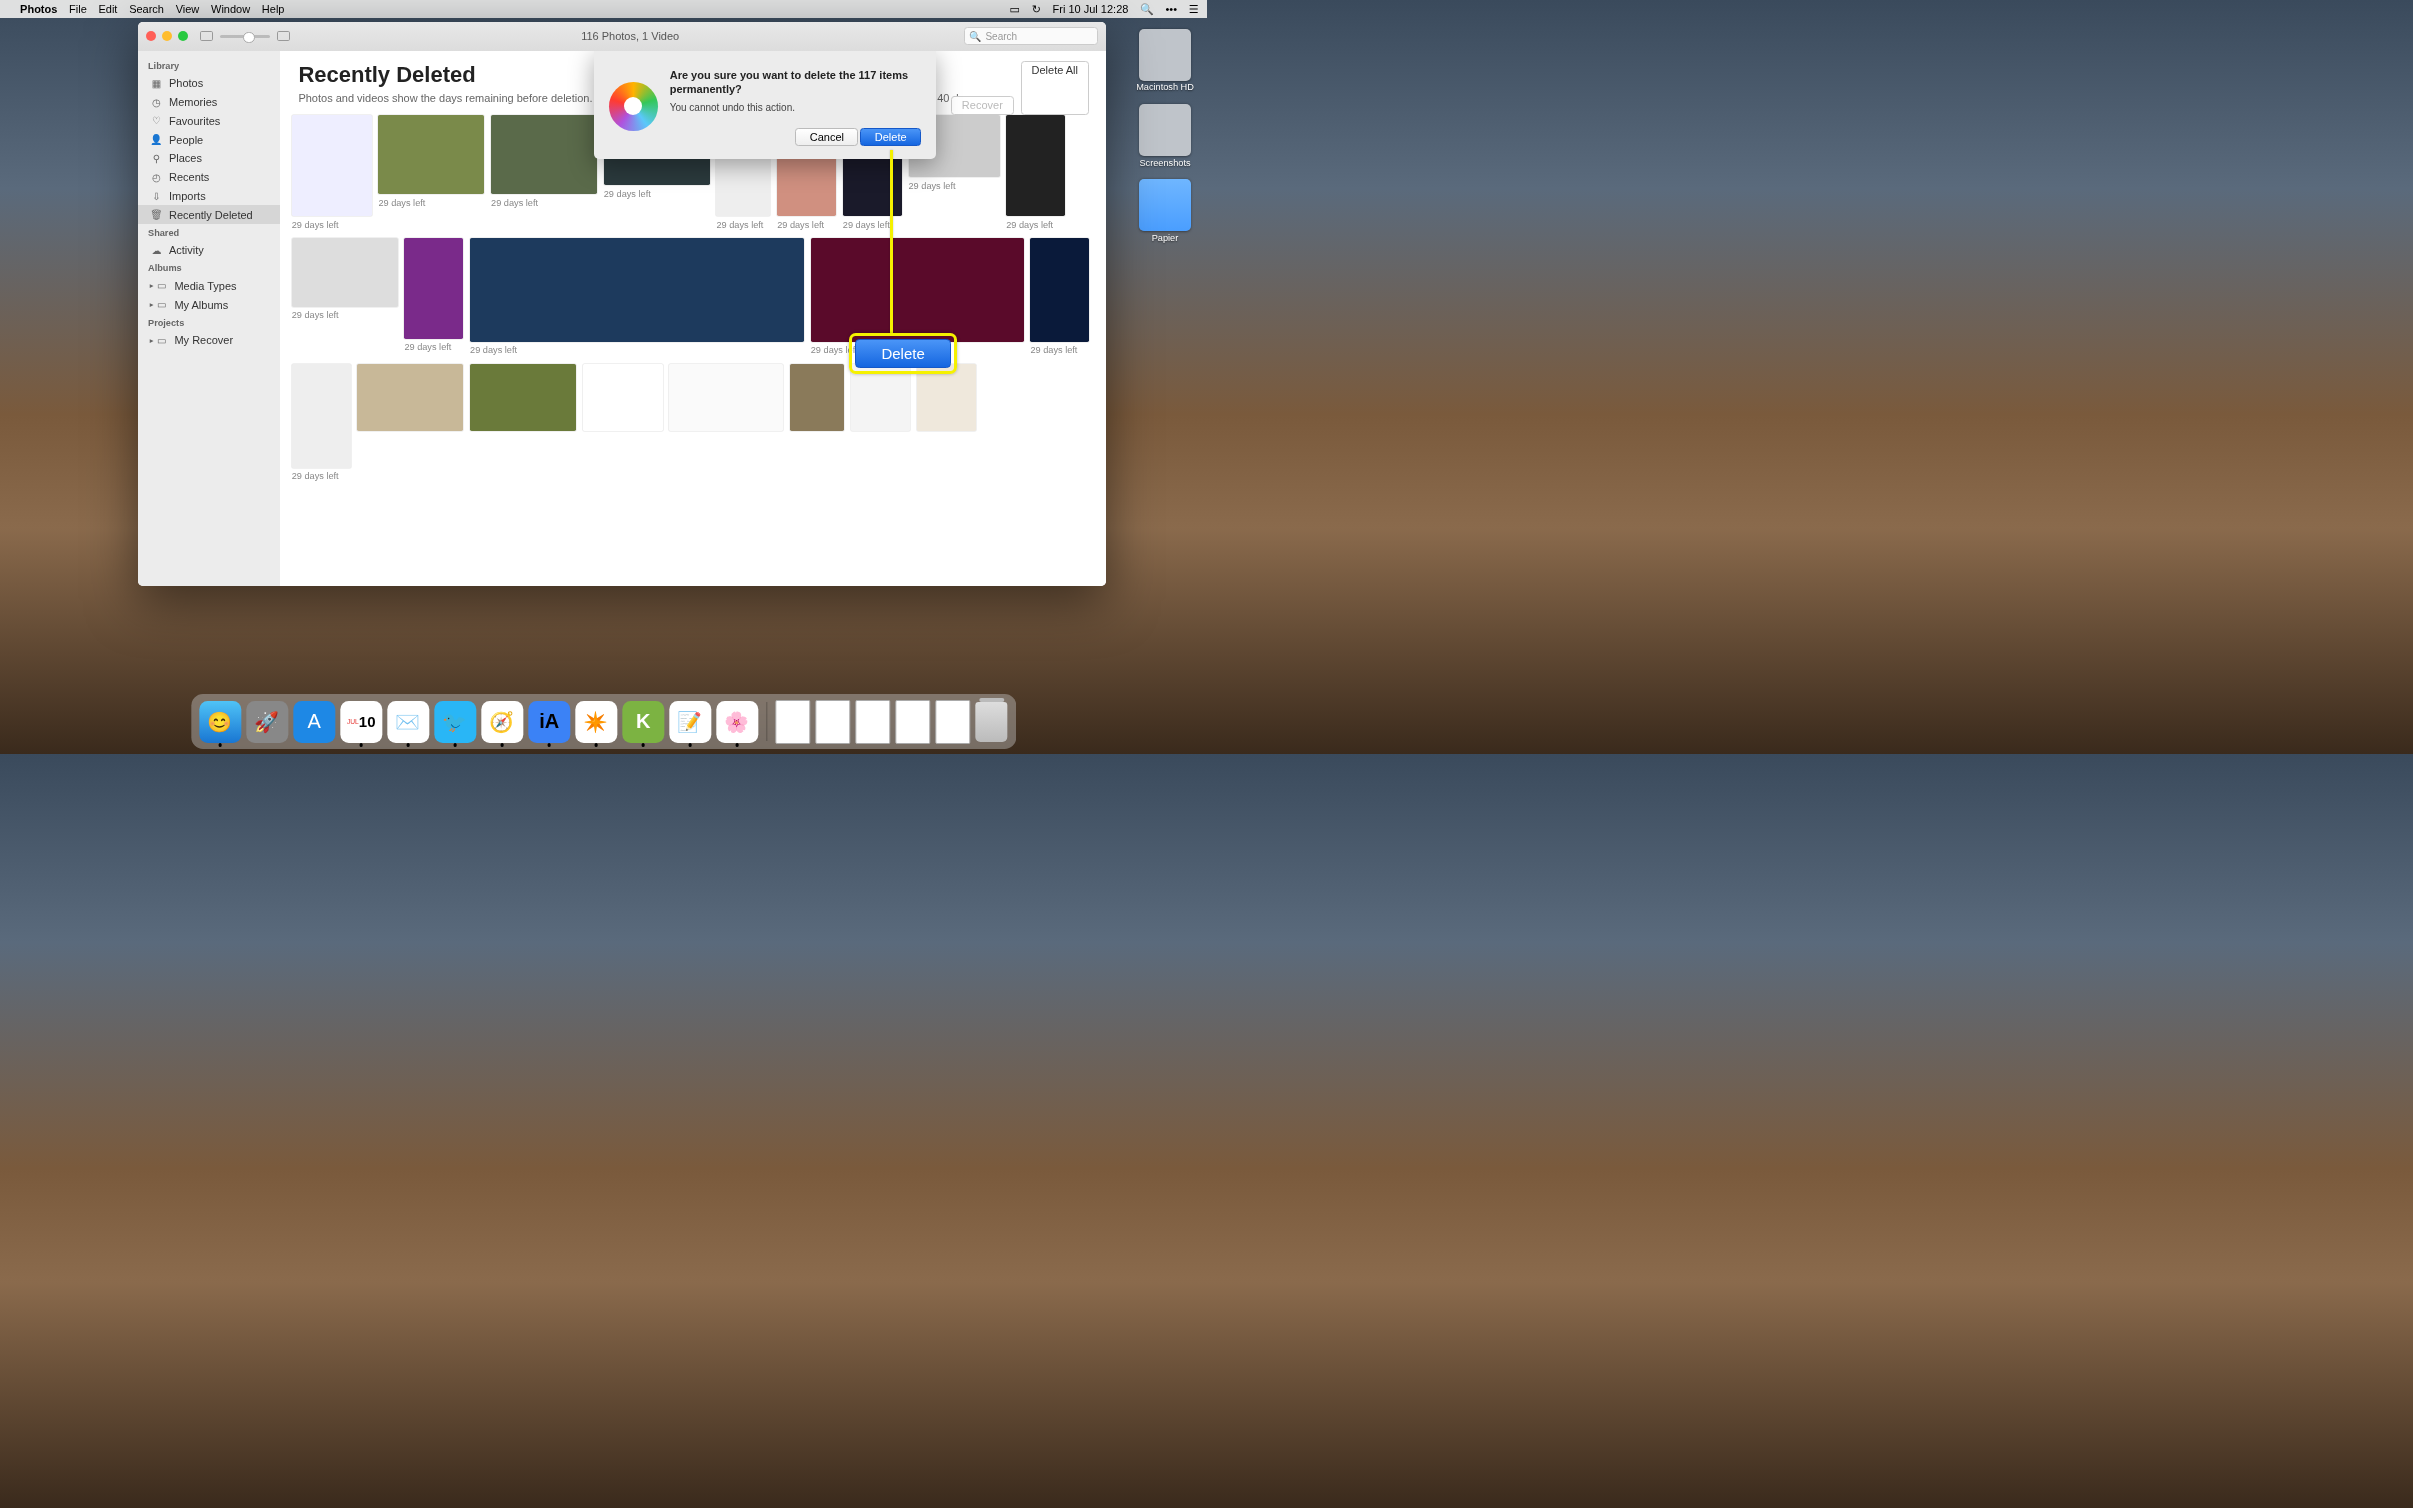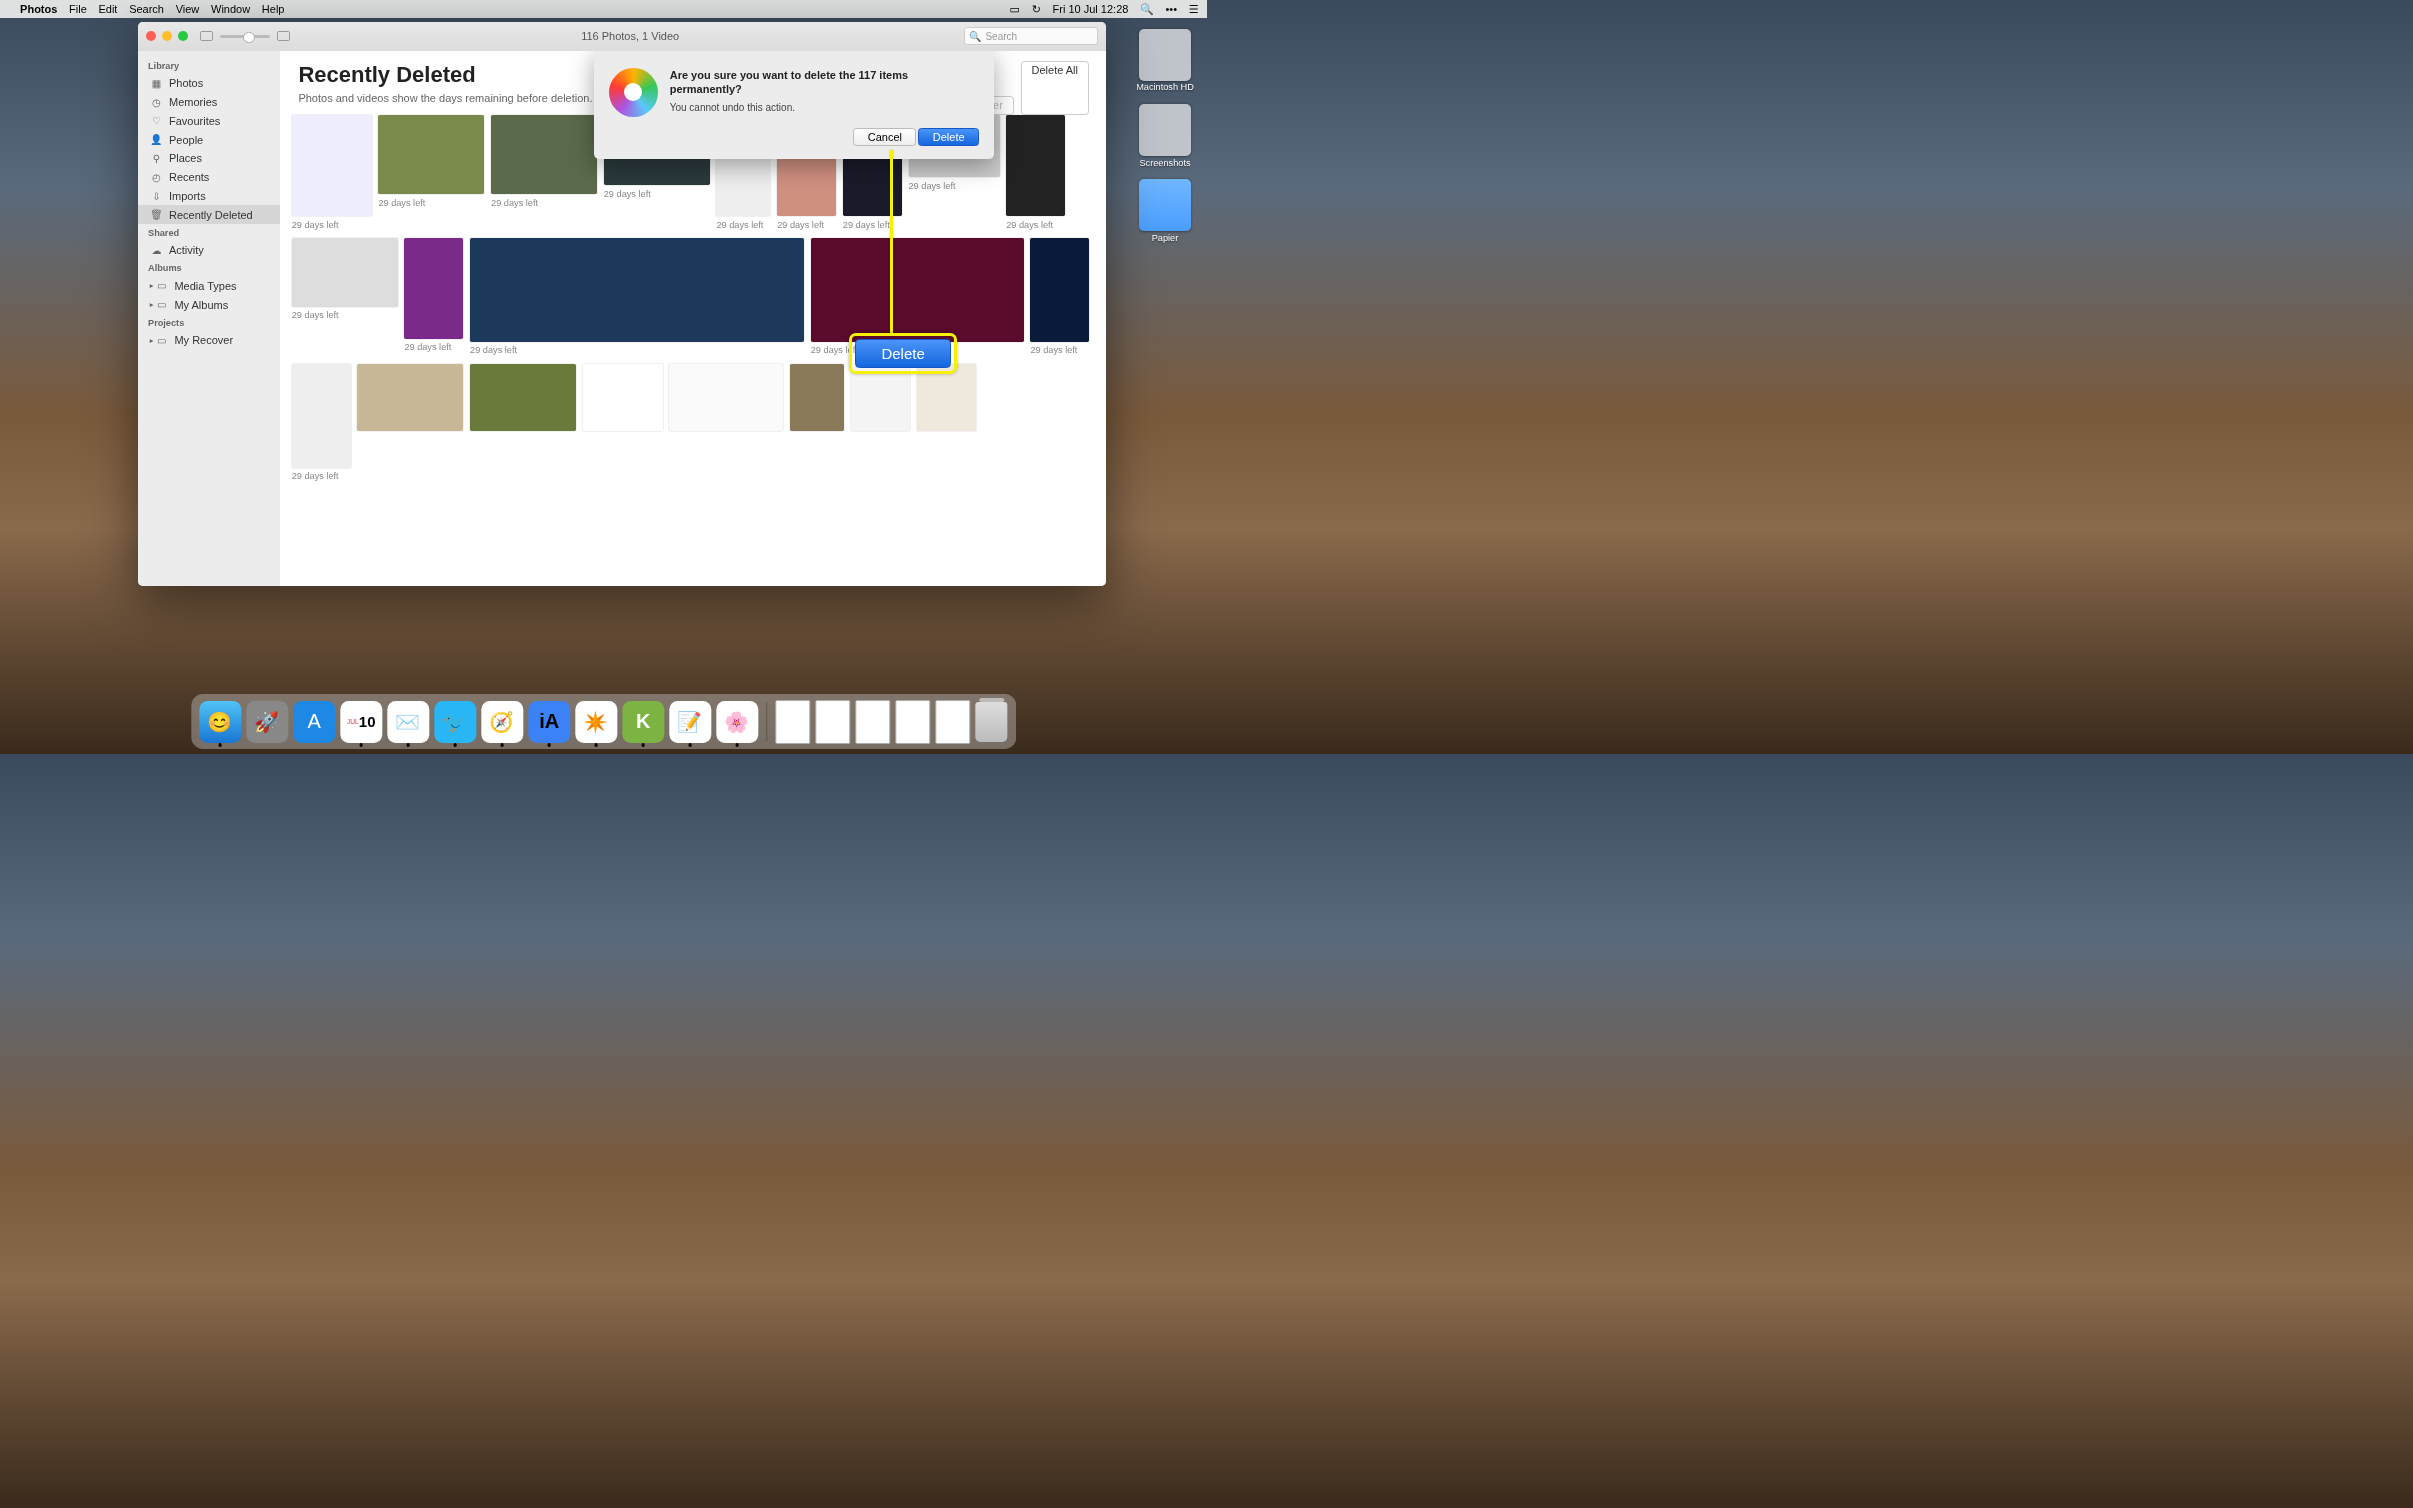--- a/index.html
+++ b/index.html
@@ -47,21 +47,21 @@
 .main-actions { position:absolute; right:17px; top:10px; display:flex; gap:6.7px; }
 .btn { padding:2.5px 10px; font-size:11px; background:#fff; border:0.8px solid #ccc; border-radius:3.4px; color:#333; }
 .btn.dis { color:#bbb;margin-top:35px; }
 
 .thumbs { padding:5px 11.7px; display:flex; flex-wrap:wrap; gap:8.4px 6.7px; align-content:flex-start; }
 .thumb { display:flex; flex-direction:column; align-items:flex-start; }
 .thumb .img { background:#999; border-radius:1.7px; box-shadow:0 0 0 0.8px rgba(0,0,0,.08); }
 .thumb .cap { font-size:9.2px; color:#888; margin-top:3.4px; }
 
 
-.sheet { position:absolute; left:314px; top:0; width:400px; background:#ececec; border-radius:0 0 5px 5px; box-shadow:0 6.7px 25px rgba(0,0,0,.35); padding:17px 15px 13.4px 15px; display:flex; }
+.sheet { position:absolute; left:314px; top:0; width:342px; background:#ececec; border-radius:0 0 5px 5px; box-shadow:0 6.7px 25px rgba(0,0,0,.35); padding:17px 15px 13.4px 15px; display:flex;align-items:center; }
 .sheet .icon { width:49px; height:49px; border-radius:50%; background:conic-gradient(from 0deg,#ffb300,#34c759,#5ac8fa,#af52de,#ff3b30,#ffb300); margin-right:11.7px; flex-shrink:0; }
 .sheet .icon::after{content:"";display:block;width:18.4px;height:18.4px;background:#fff;border-radius:50%;position:relative;top:15px;left:15px;}
 .sheet .msg { flex:1; }
 .sheet .msg .bold { font-size:11px; font-weight:700; color:#222; line-height:1.35; }
 .sheet .msg .note { font-size:10px; color:#444; margin-top:5px; }
 .sheet .buttons { display:flex; justify-content:flex-end; gap:2px; margin-top:15px; }
 .sheet .dbtn { padding:1.7px 13.4px; font-size:11px; border-radius:3.4px; border:0.8px solid #bbb; background:linear-gradient(#fff,#eee); }
 .sheet .dbtn.primary { background:linear-gradient(#4a95f7,#1566e0); color:#fff; border-color:#1558c8; }
 
 

